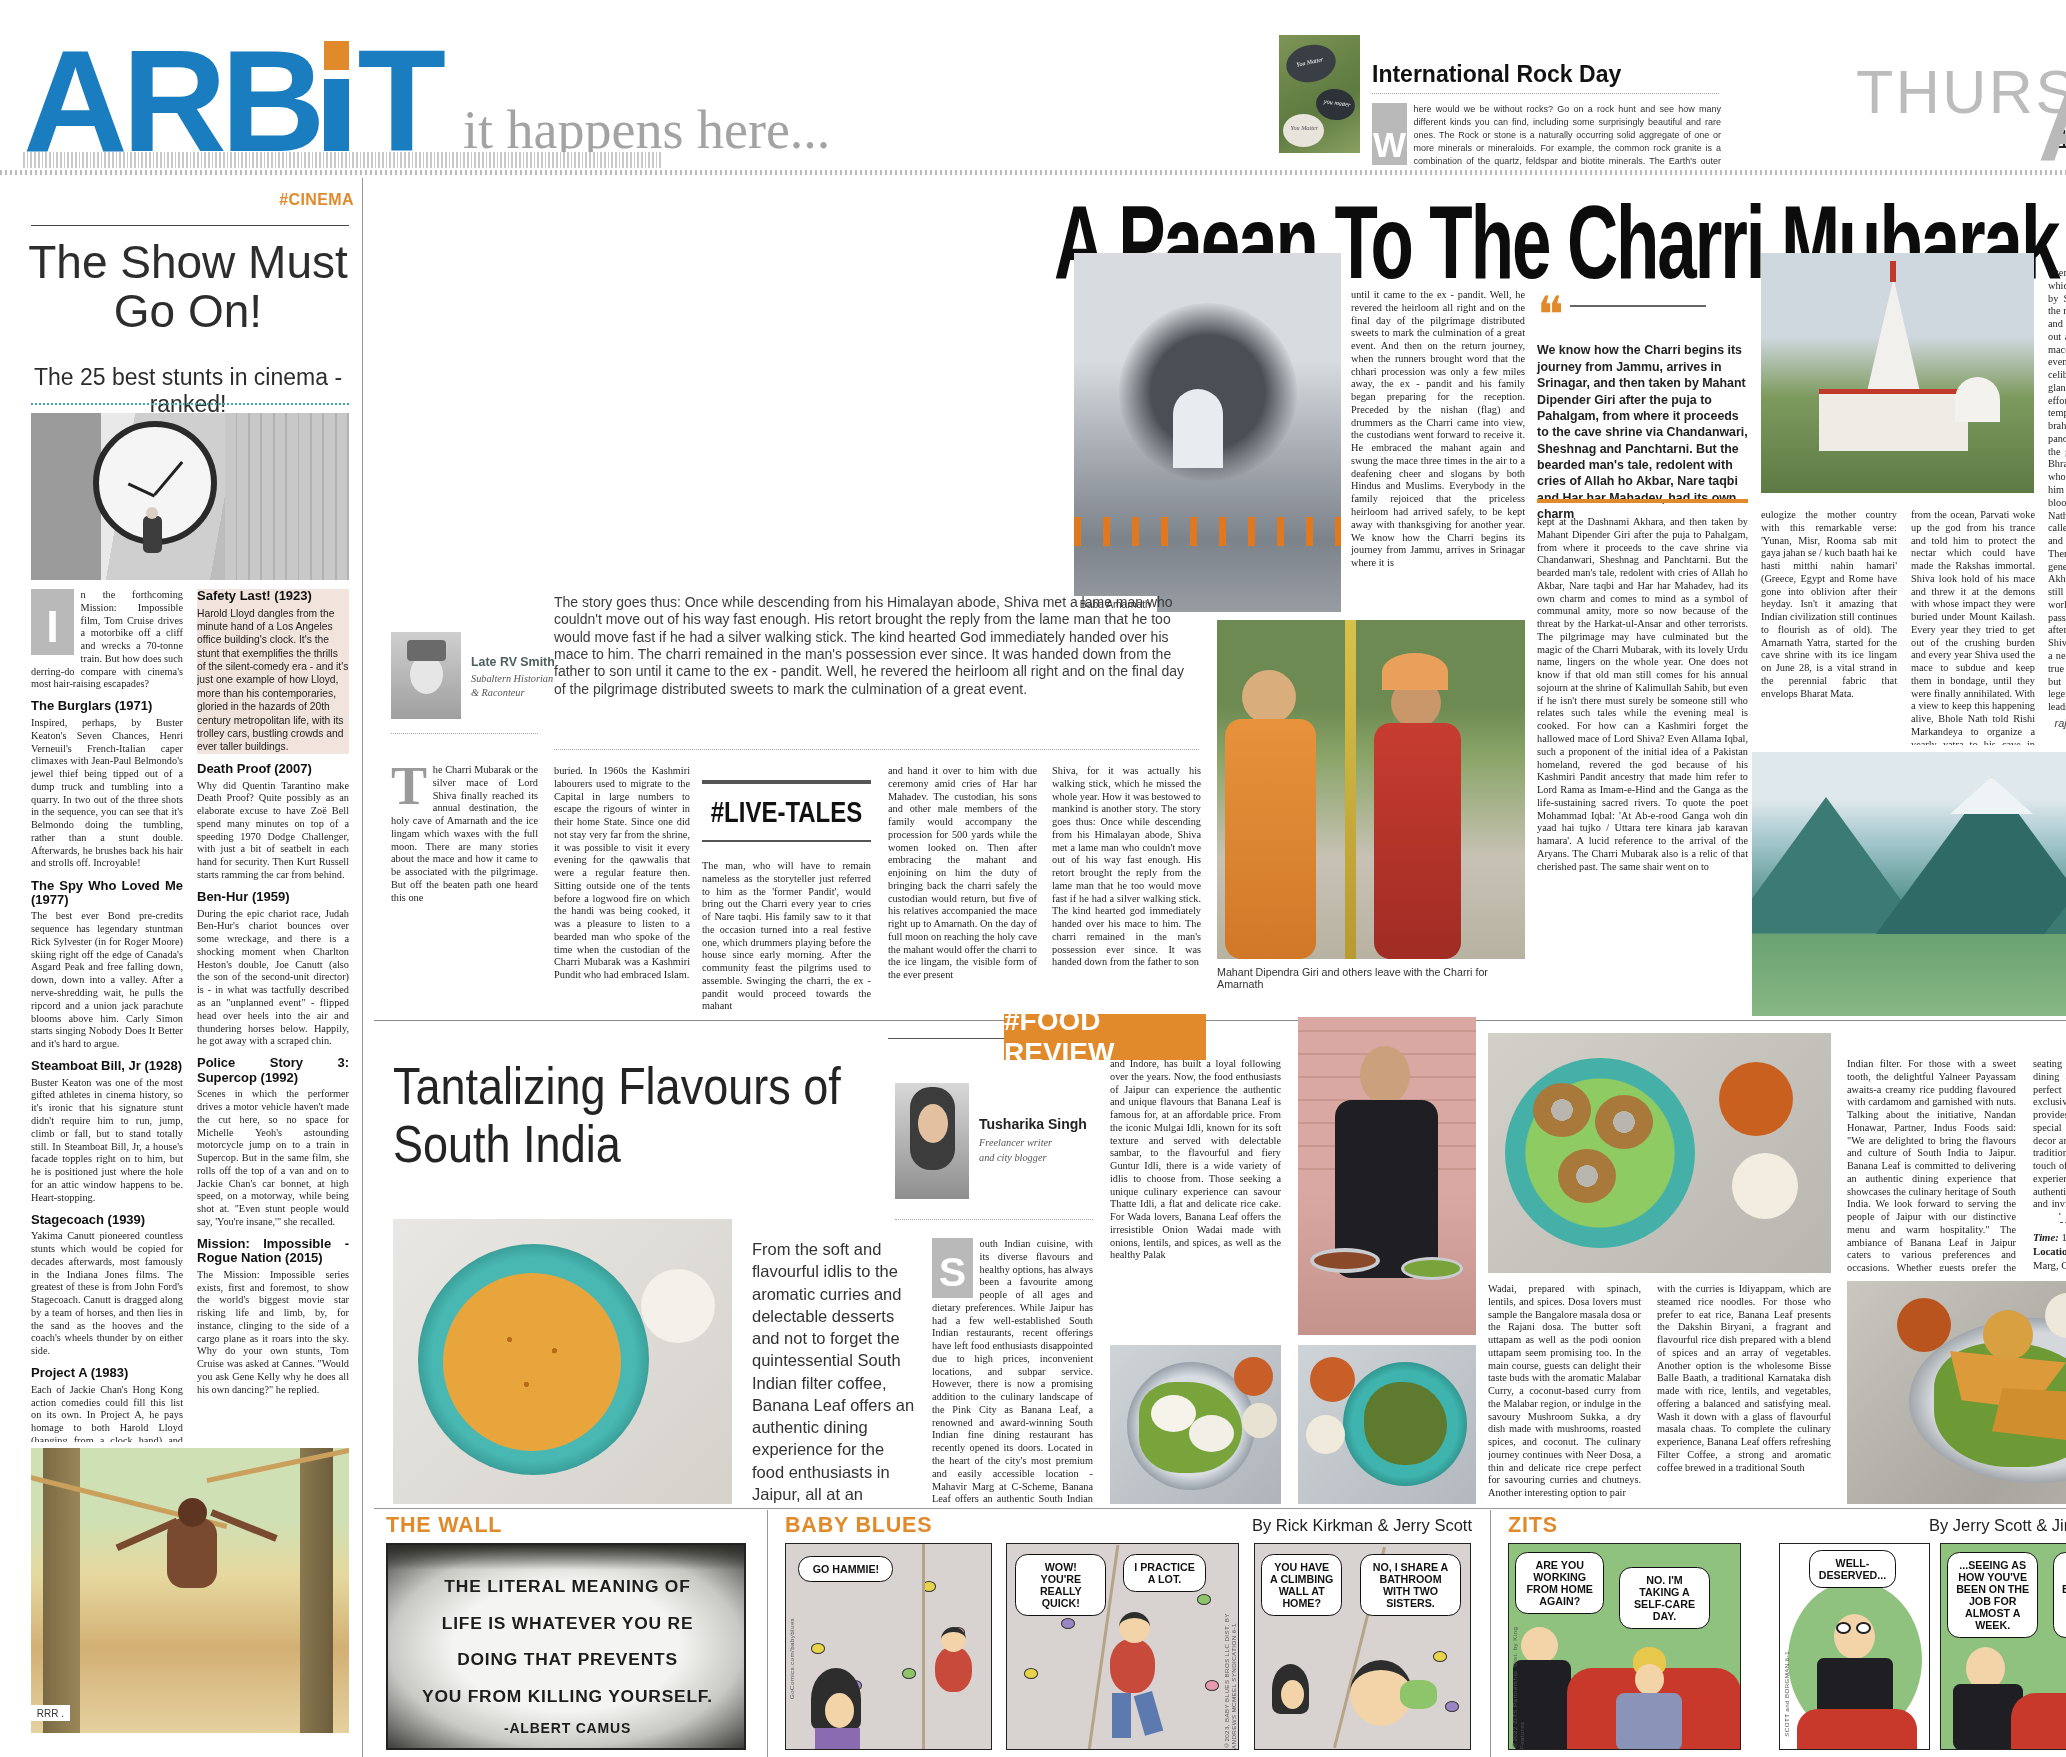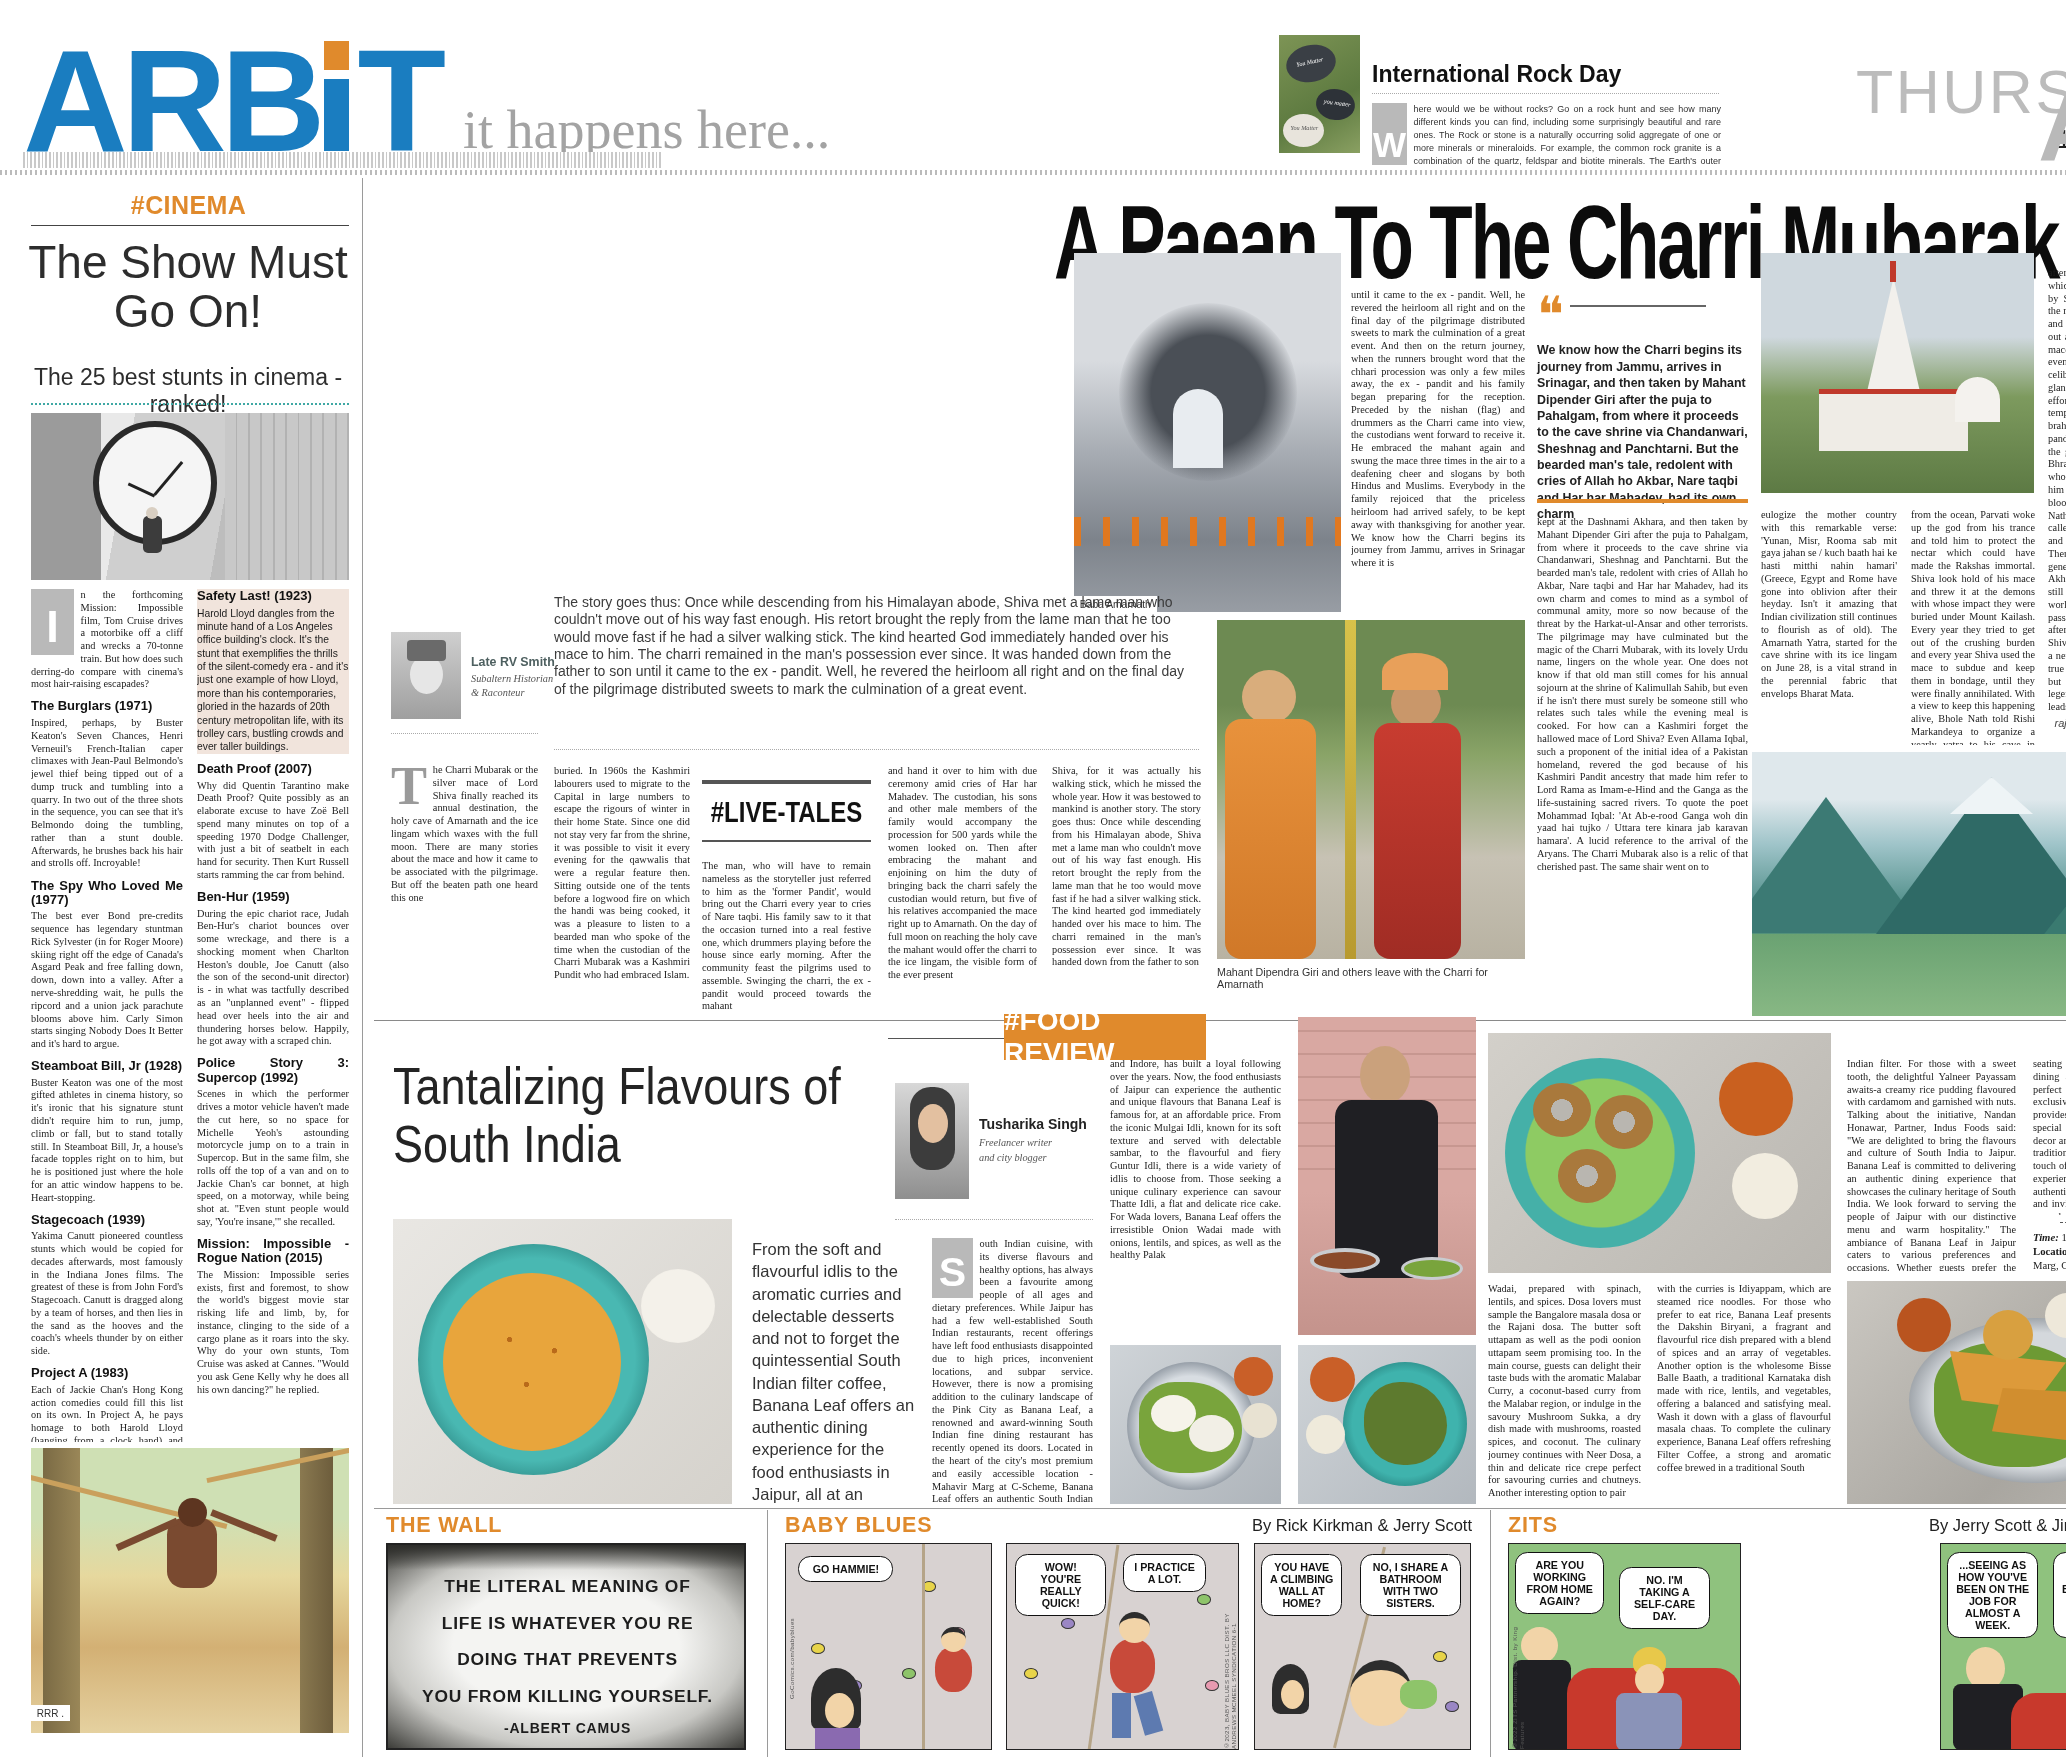--- a/index.html
+++ b/index.html
@@ -111,21 +111,21 @@
   <div class="abs hairline" style="left:1835px;top:53px;width:372px;"></div>
   <div class="abs thursday" style="left:1835px;top:57px;width:372px;">THURSDAY</div>
   <div class="abs dateline" style="left:1917px;top:124px;width:289px;">13 July 2023</div>
   <div class="abs hairline" style="left:1917px;top:158px;width:289px;"></div>
   <div class="abs edition" style="left:1959px;top:81px;width:248px;">A-B</div>
 
   <div class="abs hdr-dash" style="left:0;top:170px;width:2213px;height:5px;"></div>
 
   <div class="vline" style="left:362px;top:178px;height:1579px;"></div>
 
-  <div class="abs otag" style="left:23px;top:191px;width:331px;font-size:25px;text-align:center;">#CINEMA</div>
+  <div class="abs otag" style="left:23px;top:191px;width:331px;font-size:16px;text-align:right;">#CINEMA</div>
   <div class="abs" style="left:31px;top:225px;width:318px;height:1.2px;background:#444;"></div>
   <div class="abs cine-head" style="left:25px;top:238px;width:326px;">The Show Must Go On!</div>
   <div class="abs cine-sub" style="left:25px;top:364px;width:326px;">The 25 best stunts in cinema - ranked!</div>
   <div class="abs tealdots" style="left:31px;top:403px;width:318px;"></div>
 
   <div class="photo" style="left:31px;top:413px;width:318px;height:167px;background:linear-gradient(100deg,#e9e9e9 0 30%,#cfcfcf 30% 60%,#bdbdbd 60%);">
     <div class="abs" style="left:0;top:0;width:70px;height:167px;background:#9b9b9b;"></div>
     <div class="abs" style="left:62px;top:8.3px;width:124px;height:124px;border-radius:50%;background:#f5f5f5;border:6.6px solid #2a2a2a;"></div>
     <div class="abs" style="left:122px;top:39px;width:3.3px;height:43px;background:#222;transform:rotate(40deg);transform-origin:bottom;"></div>
     <div class="abs" style="left:122px;top:54px;width:3.3px;height:29px;background:#222;transform:rotate(-65deg);transform-origin:bottom;"></div>
@@ -409,20 +409,30 @@
     <div class="bubble" style="left:110px;top:23px;width:91px;">NO. I'M TAKING A SELF-CARE DAY.</div>
     <div class="abs" style="left:12.4px;top:83px;width:37px;height:37px;border-radius:50%;background:#f2d4a8;"></div>
     <div class="abs" style="left:4.1px;top:116px;width:58px;height:91px;background:#1f1f23;border-radius:8.3px;"></div>
     <div class="abs" style="left:58px;top:124px;width:174px;height:87px;border-radius:25px 25px 0 0;background:#c8392c;"></div>
     <div class="abs" style="left:124px;top:103px;width:33px;height:29px;border-radius:50% 50% 40% 40%;background:#e8c84a;"></div>
     <div class="abs" style="left:126px;top:120px;width:29px;height:31px;border-radius:50%;background:#f2d4a8;"></div>
     <div class="abs" style="left:107px;top:149px;width:66px;height:58px;background:#8a93b8;border-radius:8.3px;"></div>
     <div class="vtext" style="left:1.7px;top:66px;">©2022 ZITS Partnership. Dist. by King Features</div>
   </div>
 
+  <div class="panel" style="left:1779px;top:1543px;width:151px;height:207px;background:#fff;">
+    <div class="abs" style="left:8.3px;top:37px;width:134px;height:157px;border-radius:50%;background:#8fc27e;"></div>
+    <div class="bubble" style="left:29px;top:6.2px;width:87px;">WELL-DESERVED...</div>
+    <div class="abs" style="left:54px;top:70px;width:41px;height:45px;border-radius:50%;background:#f2d4a8;"></div>
+    <div class="abs" style="left:56px;top:78px;width:15px;height:12.4px;border:2.1px solid #222;border-radius:50%;background:#fff;"></div>
+    <div class="abs" style="left:76px;top:78px;width:15px;height:12.4px;border:2.1px solid #222;border-radius:50%;background:#fff;"></div>
+    <div class="abs" style="left:37px;top:114px;width:76px;height:62px;background:#1f1f23;border-radius:6.6px;"></div>
+    <div class="abs" style="left:16.5px;top:165px;width:120px;height:41px;border-radius:20.7px 20.7px 0 0;background:#c8392c;"></div>
+    <div class="vtext" style="left:3.3px;top:107px;">SCOTT and BORGMAN 6-1</div>
+  </div>
 
   <div class="panel" style="left:1940px;top:1543px;width:221px;height:207px;background:#8fc27e;">
     <div class="bubble" style="left:6.2px;top:8.3px;width:91px;">...SEEING AS HOW YOU'VE BEEN ON THE JOB FOR ALMOST A WEEK.</div>
     <div class="bubble" style="left:112px;top:8.3px;width:95px;">MY WORK/LIFE BALANCE APP JUST GAVE ME THREE HAMMOCKS!</div>
     <div class="abs" style="left:25px;top:103px;width:39px;height:43px;border-radius:50%;background:#f2d4a8;"></div>
     <div class="abs" style="left:12.4px;top:140px;width:70px;height:66px;background:#1f1f23;border-radius:7.4px;"></div>
     <div class="abs" style="left:70px;top:149px;width:149px;height:58px;border-radius:25px 25px 0 0;background:#c8392c;"></div>
 
   </div>
 

